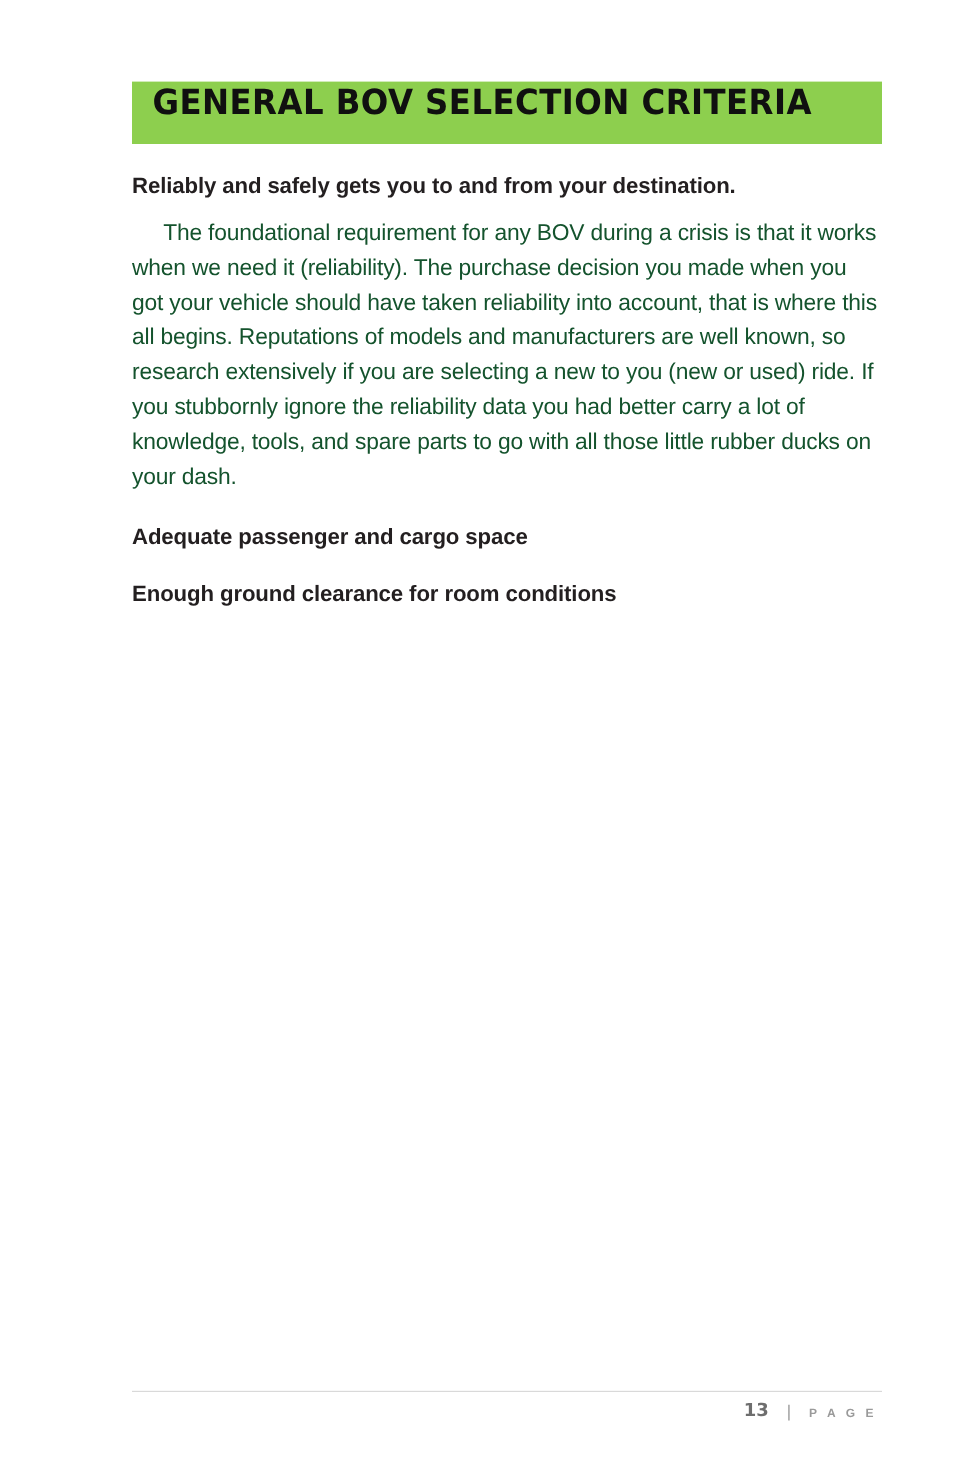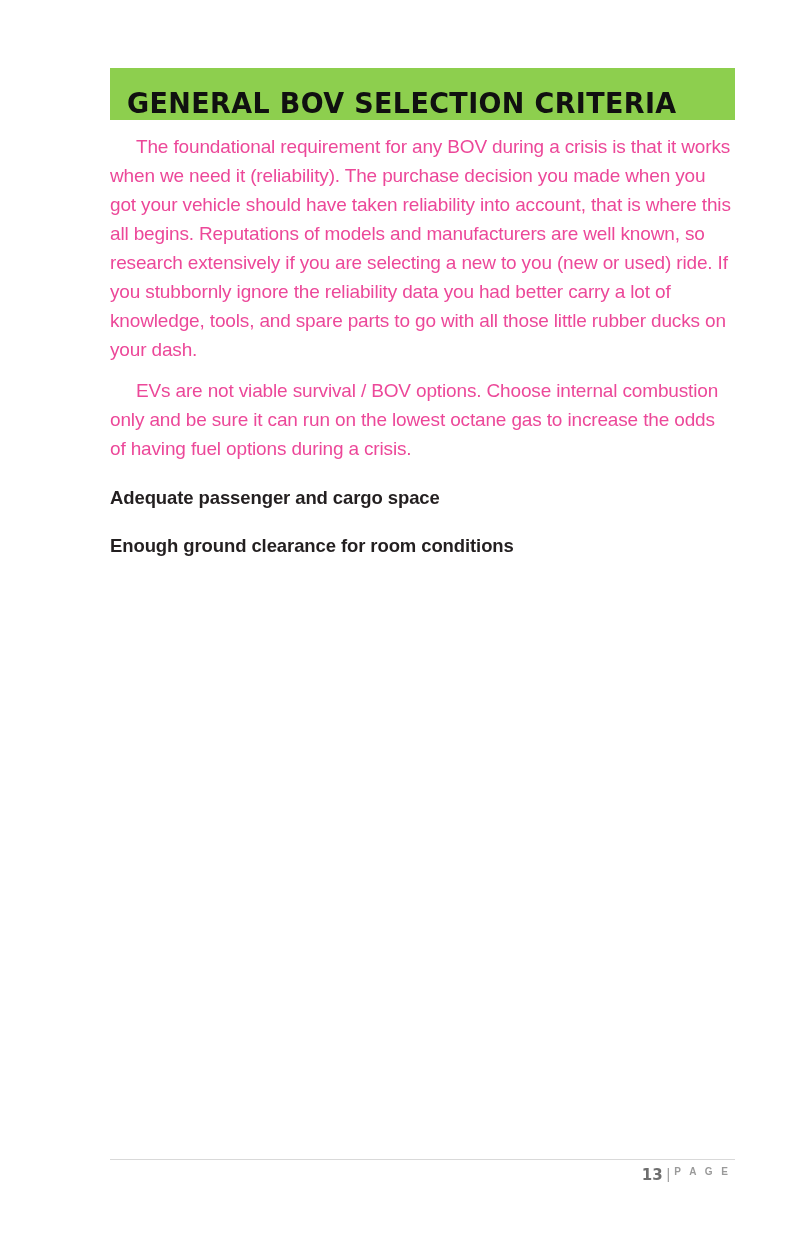--- a/index.html
+++ b/index.html
@@ -26,21 +26,21 @@
   .content {
     position: absolute;
     left: 110px;
     top: 68px;
     width: 625px;
   }
   .section-banner {
     background: #8dcf4e;
     height: 52px;
     display: flex;
-    align-items: flex-end;
+    align-items: flex-start;
     padding-left: 17px;
     box-sizing: border-box;
   }
   .section-banner .banner-title {
     font-family: "DejaVu Sans", sans-serif;
     font-weight: 700;
     font-size: 29px;
     letter-spacing: 0.4px;
     color: #101010;
     text-transform: uppercase;
@@ -51,40 +51,40 @@
     font-weight: 700;
     font-size: 18.5px;
     line-height: 26px;
     color: #231f20;
     margin-top: 22px;
     letter-spacing: -0.1px;
   }
   .body-par {
     font-size: 19px;
     line-height: 29px;
-    color: #ec4899;
+    color: #14532d;
     margin-top: 12px;
     text-indent: 26px;
     letter-spacing: -0.15px;
   }
   .footer-rule {
     position: absolute;
     left: 110px;
     top: 1159px;
     width: 625px;
     height: 1px;
     background: #d9d9d9;
   }
   .footer {
     position: absolute;
     right: 78px;
     top: 1166px;
     display: flex;
-    align-items: flex-start;
-    gap: 4px;
+    align-items: flex-end;
+    gap: 15px;
     color: #8f8f8f;
   }
   .footer .page-num {
     font-family: "DejaVu Sans", sans-serif;
     font-weight: 700;
     font-size: 15px;
     color: #6e6e6e;
   }
   .footer .sep {
     font-size: 14px;
@@ -102,25 +102,25 @@
 
 <div class="page">
 
   <div class="content">
 
     <div class="section-banner">
       <span class="banner-title">General BOV Selection Criteria</span>
     </div>
 
     <div>
+      <div class="sub-head">Reliably and safely gets you to and from your destination.</div>
       <div class="body-par">The foundational requirement for any BOV during a crisis is that it works when we need it (reliability). The purchase decision you made when you got your vehicle should have taken reliability into account, that is where this all begins. Reputations of models and manufacturers are well known, so research extensively if you are selecting a new to you (new or used) ride. If you stubbornly ignore the reliability data you had better carry a lot of knowledge, tools, and spare parts to go with all those little rubber ducks on your dash.</div>
     </div>
 
     <div>
-      <div class="body-par">EVs are not viable survival / BOV options. Choose internal combustion only and be sure it can run on the lowest octane gas to increase the odds of having fuel options during a crisis.</div>
     </div>
 
     <div>
       <div class="sub-head">Adequate passenger and cargo space</div>
     </div>
 
 
     <div>
       <div class="sub-head">Enough ground clearance for room conditions</div>
     </div>

